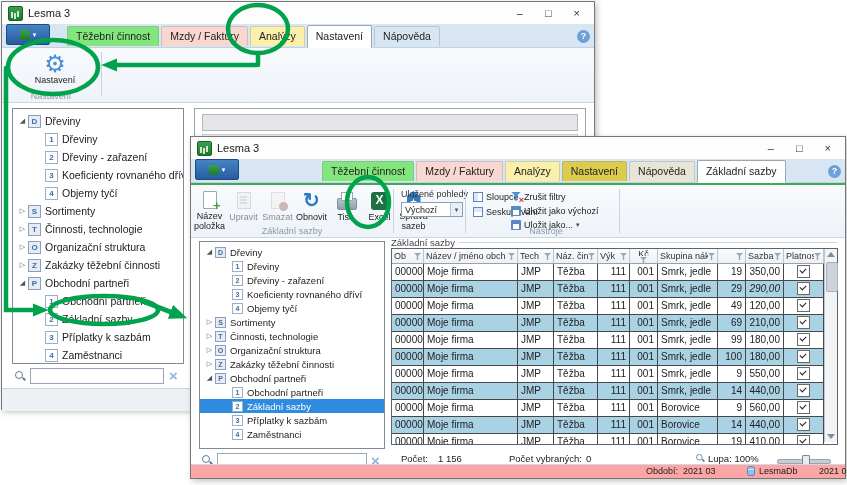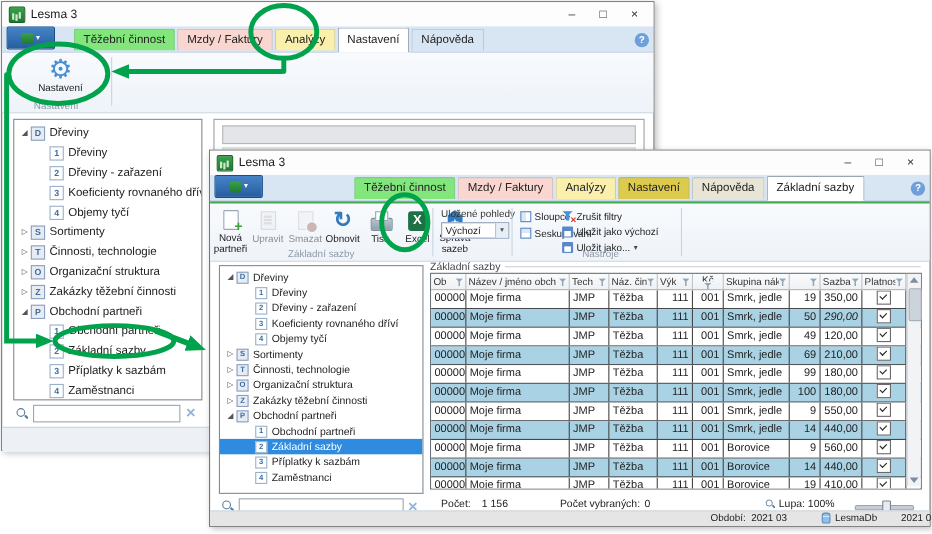--- a/index.html
+++ b/index.html
@@ -110,21 +110,21 @@
   
   #vscroll{position:absolute;left:633px;top:112px;width:13px;height:193px;background:#f2f3f5;border-left:1px solid #c0c6cc;box-sizing:border-box;}
   .sar{width:0;height:0;border-left:4px solid transparent;border-right:4px solid transparent;margin:3px auto;}
   .sar.up{border-bottom:5px solid #7c8ea0;}
   .sar.down{border-top:5px solid #7c8ea0;position:absolute;bottom:0;left:2px;margin:3px 0;}
   .sthumb{position:absolute;left:1px;top:13px;width:10px;height:28px;background:#cdd3da;border:1px solid #a8b0ba;border-radius:2px;}
   
   .sb-text{position:absolute;font-size:9.5px;color:#222;white-space:nowrap;}
   .slider-track{position:absolute;width:52px;height:3px;background:#c7cdd4;border:1px solid #9aa4b0;border-radius:2px;}
   .slider-thumb{position:absolute;width:6px;height:11px;background:#e8ecf0;border:1px solid #7a8694;border-radius:1px;top:-5px;left:24px;}
-  .bottomstrip{position:absolute;left:0;right:0;bottom:0;height:13px;background:#e5e5e5;border-top:1px solid #d0d8e0;}
+  .bottomstrip{position:absolute;left:0;right:0;bottom:0;height:13px;background:#fca5a5;border-top:1px solid #d0d8e0;}
   .dbico{position:absolute;width:8px;height:10px;background:#8fc0ea;border:1px solid #5a8cc0;border-radius:3px 3px 2px 2px;box-sizing:border-box;}
   .dbico::before{content:"";position:absolute;left:0;top:1.5px;width:6px;height:1px;background:#d6e9fa;}
   
   #overlay{position:absolute;left:0;top:0;z-index:50;pointer-events:none;}
 </style>
 </head>
 <body>
 
 <div class="canvas">
 
@@ -266,21 +266,21 @@
           <span class="tab" style="background: rgb(221, 203, 78);">Nastavení</span>
           <span class="tab" style="background: rgb(233, 229, 214);">Nápověda</span>
           <span class="tab active" style="background: rgb(255, 255, 255);">Základní sazby</span>
         </span>
       <span class="helpdot">?</span>
     </div>
     <div class="ribbon green-top">
       <div id="rb-buttons">
           <div class="rb-big">
             <span class="rbi rbi-new-item"></span>
-            <span class="rb-lab">Nová partneři</span>
+            <span class="rb-lab">Název položka</span>
           </div>
           <div class="rb-big disabled">
             <span class="rbi rbi-edit"></span>
             <span class="rb-lab">Upravit</span>
           </div>
           <div class="rb-big disabled">
             <span class="rbi rbi-delete"></span>
             <span class="rb-lab">Smazat</span>
           </div>
           <div class="rb-big">
@@ -471,21 +471,21 @@
             <div class="gc" style="width: 40px; text-align: center;"><span class="cb"></span></div>
           </div>
           <div class="grow alt">
             <div class="gc" style="width: 32px; text-align: right;">00000</div>
             <div class="gc" style="width: 94px; text-align: left;">Moje firma</div>
             <div class="gc" style="width: 36px; text-align: left;">JMP</div>
             <div class="gc" style="width: 44px; text-align: left;">Těžba</div>
             <div class="gc" style="width: 32px; text-align: right;">111</div>
             <div class="gc" style="width: 28px; text-align: right;">001</div>
             <div class="gc" style="width: 60px; text-align: left;">Smrk, jedle</div>
-            <div class="gc" style="width: 28px; text-align: right;">50</div>
+            <div class="gc" style="width: 28px; text-align: right;">29</div>
             <div class="gc" style="width: 38px; text-align: right; font-style: italic;">290,00</div>
             <div class="gc" style="width: 40px; text-align: center;"><span class="cb"></span></div>
           </div>
           <div class="grow">
             <div class="gc" style="width: 32px; text-align: right;">00000</div>
             <div class="gc" style="width: 94px; text-align: left;">Moje firma</div>
             <div class="gc" style="width: 36px; text-align: left;">JMP</div>
             <div class="gc" style="width: 44px; text-align: left;">Těžba</div>
             <div class="gc" style="width: 32px; text-align: right;">111</div>
             <div class="gc" style="width: 28px; text-align: right;">001</div>

